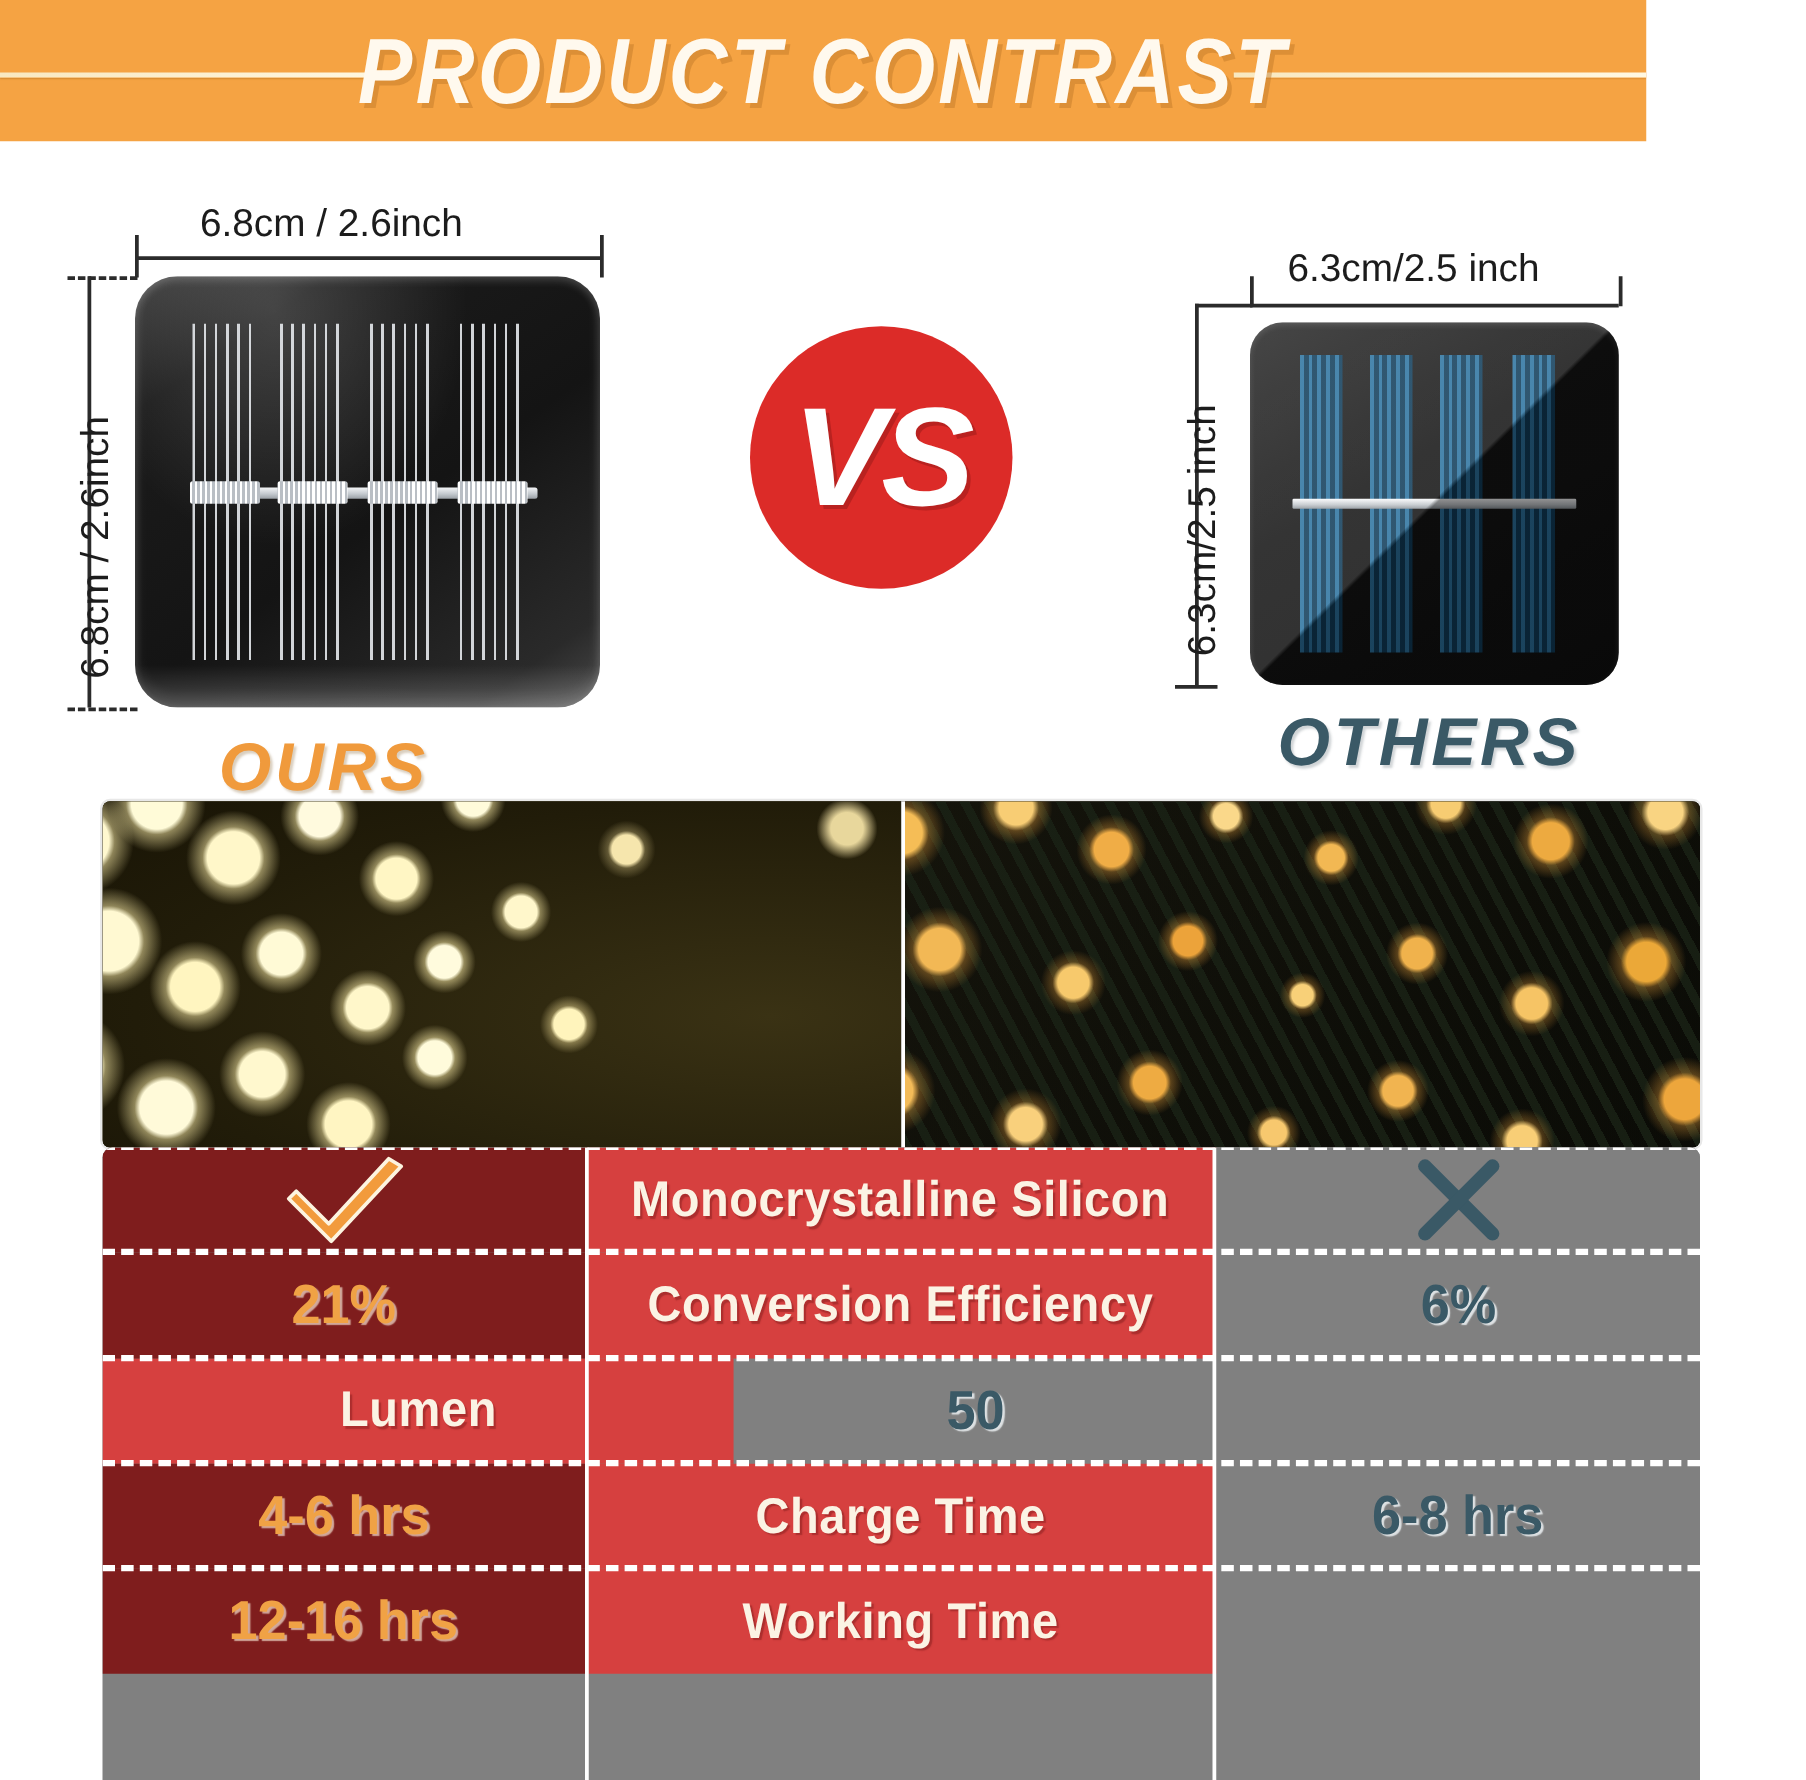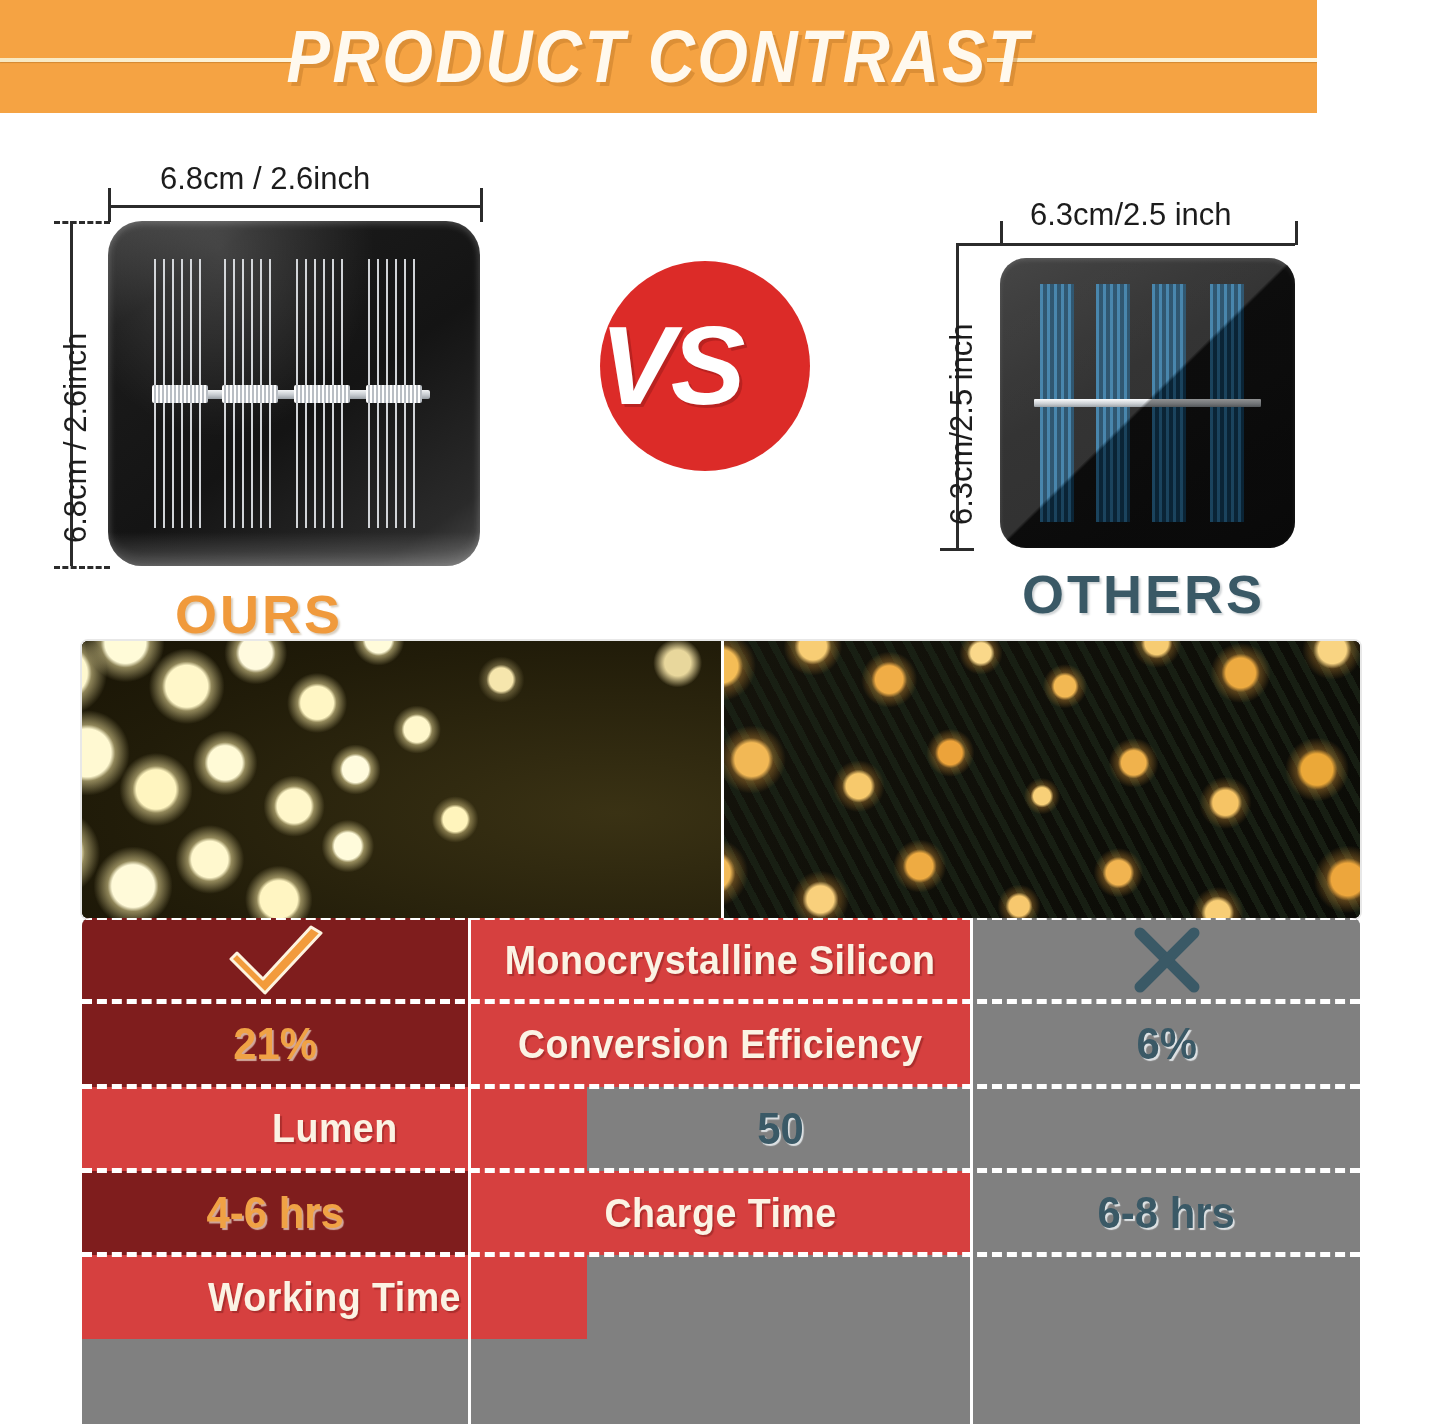--- a/index.html
+++ b/index.html
@@ -171,41 +171,42 @@
     pointer-events: none;
   }
 
   
   .vs-badge {
     position: absolute;
     left: 600px; top: 148px;
     width: 210px; height: 210px;
     border-radius: 50%;
     background: #DC2B28;
-    display: flex; align-items: center; justify-content: flex-start;
+    display: flex; align-items: center; justify-content: center;
   }
   .vs-text {
     color: #FFFFFF;
     font-size: 112px;
     font-weight: bold;
     font-style: italic;
     letter-spacing: -4px;
     line-height: 112px;
     text-shadow: 3px 3px 0 rgba(120,18,18,.35);
     font-family: "Liberation Sans", sans-serif;
   }
 
   
   .caption {
     position: absolute;
     font-size: 54px;
     font-weight: bold;
     letter-spacing: 3px;
     font-family: "Liberation Sans", sans-serif;
     white-space: nowrap;
+    font-style: italic;
   }
   .caption-ours   { left: 175px; top: 452px; color: #F09A3C; text-shadow: 2px 2px 2px rgba(120,80,20,.28); }
   .caption-others { left: 1025px; top: 450px; color: #3A5966; text-shadow: 2px 2px 2px rgba(40,60,70,.22); }
 
   
   .photos {
     position: absolute;
     left: 82px; top: 641px;
     width: 1278px; height: 277px;
     display: flex;
@@ -495,20 +496,23 @@
       <div class="tcell cell-mid">
         <span class="mid-text">Charge Time</span>
       </div>
       <div class="tcell cell-others">
         <span class="val-others">6-8 hrs</span>
       </div>
       <div class="row-sep" style="top:-3px;"></div>
     </div>
 
     <div class="trow">
+      <div class="tcell cell-ours">
+        <span class="val-ours">12-16 hrs</span>
+      </div>
       <div class="tcell cell-mid">
         <span class="mid-text">Working Time</span>
       </div>
       <div class="row-sep" style="top:-3px;"></div>
     </div>
   </div>
 
 </div>
 
 </body></html>

